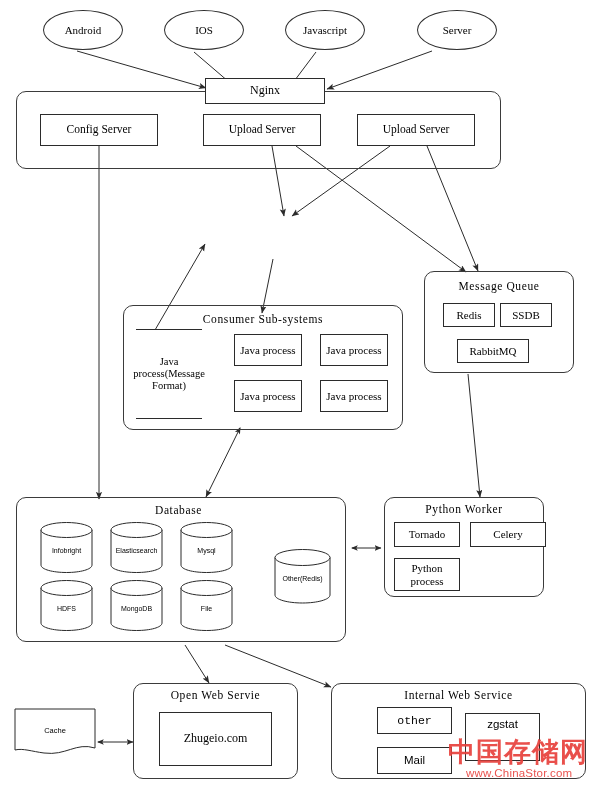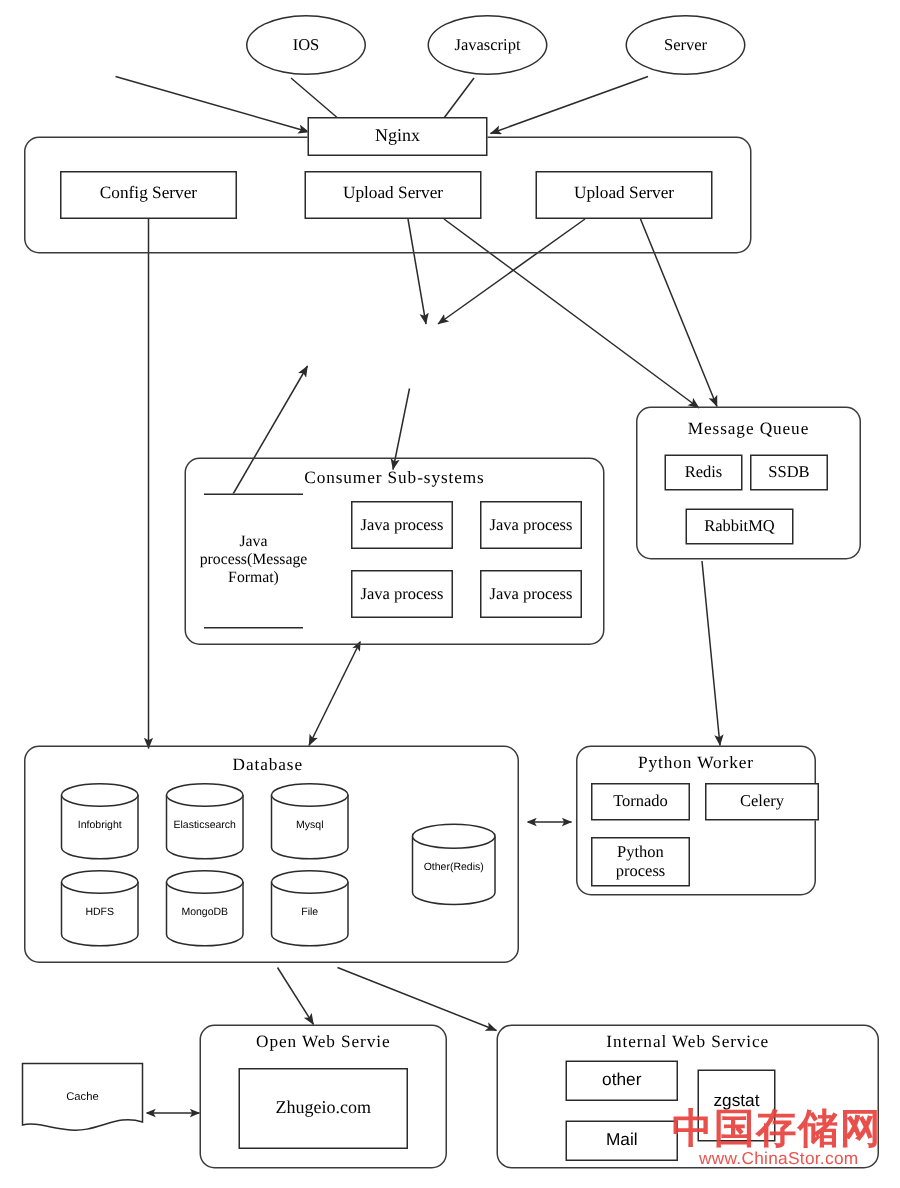--- a/index.html
+++ b/index.html
@@ -68,20 +68,23 @@
       <path d="M352,548 L381,548" marker-end="url(#ah-s)" marker-start="url(#ah-start)"></path>
 
       <path d="M185,645 L209,683" marker-end="url(#ah)"></path>
 
       <path d="M225,645 L331,687" marker-end="url(#ah)"></path>
 
       <path d="M98,742 L133,742" marker-end="url(#ah-s)" marker-start="url(#ah-start)"></path>
     </g>
   </svg>
 
+  <div class="node ellipse ctr" style="left:43px;top:10px;width:80px;height:40px;font-size:11px;">
+    <span>Android</span>
+  </div>
   <div class="node ellipse ctr" style="left:164px;top:10px;width:80px;height:40px;font-size:11px;">
     <span>IOS</span>
   </div>
   <div class="node ellipse ctr" style="left:285px;top:10px;width:80px;height:40px;font-size:11px;">
     <span>Javascript</span>
   </div>
   <div class="node ellipse ctr" style="left:417px;top:10px;width:80px;height:40px;font-size:11px;text-align:right;">
     <span>Server</span>
   </div>
 
@@ -207,26 +210,26 @@
 
   <div class="docshape" style="left:14px;top:708px;width:82px;height:52px;">
     <svg width="82" height="52" viewBox="0 0 82 52">
       <path d="M1,1 L81,1 L81,40 C62,34 52,48 30,45 C18,43.5 9,40 1,42 Z" fill="#fff" stroke="#2b2b2b" stroke-width="1"></path>
     </svg>
     <div class="doc-t" style="top:18px;font-size:7.5px;">Cache</div>
   </div>
 
   <div class="node rbox" style="left:331px;top:683px;width:255px;height:96px;"></div>
   <div class="lbl" style="left:331px;top:689px;width:255px;font-size:11.5px;">Internal Web Service</div>
-  <div class="node sbox ctr" style="left:377px;top:707px;width:75px;height:27px;font-size:11.5px;font-family:Liberation Sans, sans-serif;">
+  <div class="node sbox ctr" style="left:377px;top:707px;width:75px;height:27px;font-size:11.5px;font-family:Liberation Mono, monospace;">
     <span>other</span>
   </div>
   <div class="node sbox ctr" style="left:377px;top:747px;width:75px;height:27px;font-size:11.5px;font-family:'Liberation Sans',sans-serif;">
     <span>Mail</span>
   </div>
-  <div class="node sbox ctr" style="left:465px;top:713px;width:52px;height:48px;font-size:11.5px;font-family:'Liberation Sans',sans-serif;align-items:flex-start;padding-top:14px;">
+  <div class="node sbox ctr" style="left:465px;top:713px;width:75px;height:48px;font-size:11.5px;font-family:'Liberation Sans',sans-serif;align-items:flex-start;padding-top:4px;">
     <span>zgstat</span>
   </div>
 
   <div class="wm wm-cn" style="left:448px;top:734px;">中国存储网</div>
   <div class="wm wm-url" style="left:466px;top:767px;">www.ChinaStor.com</div>
 
 </div>
 
 </body></html>

